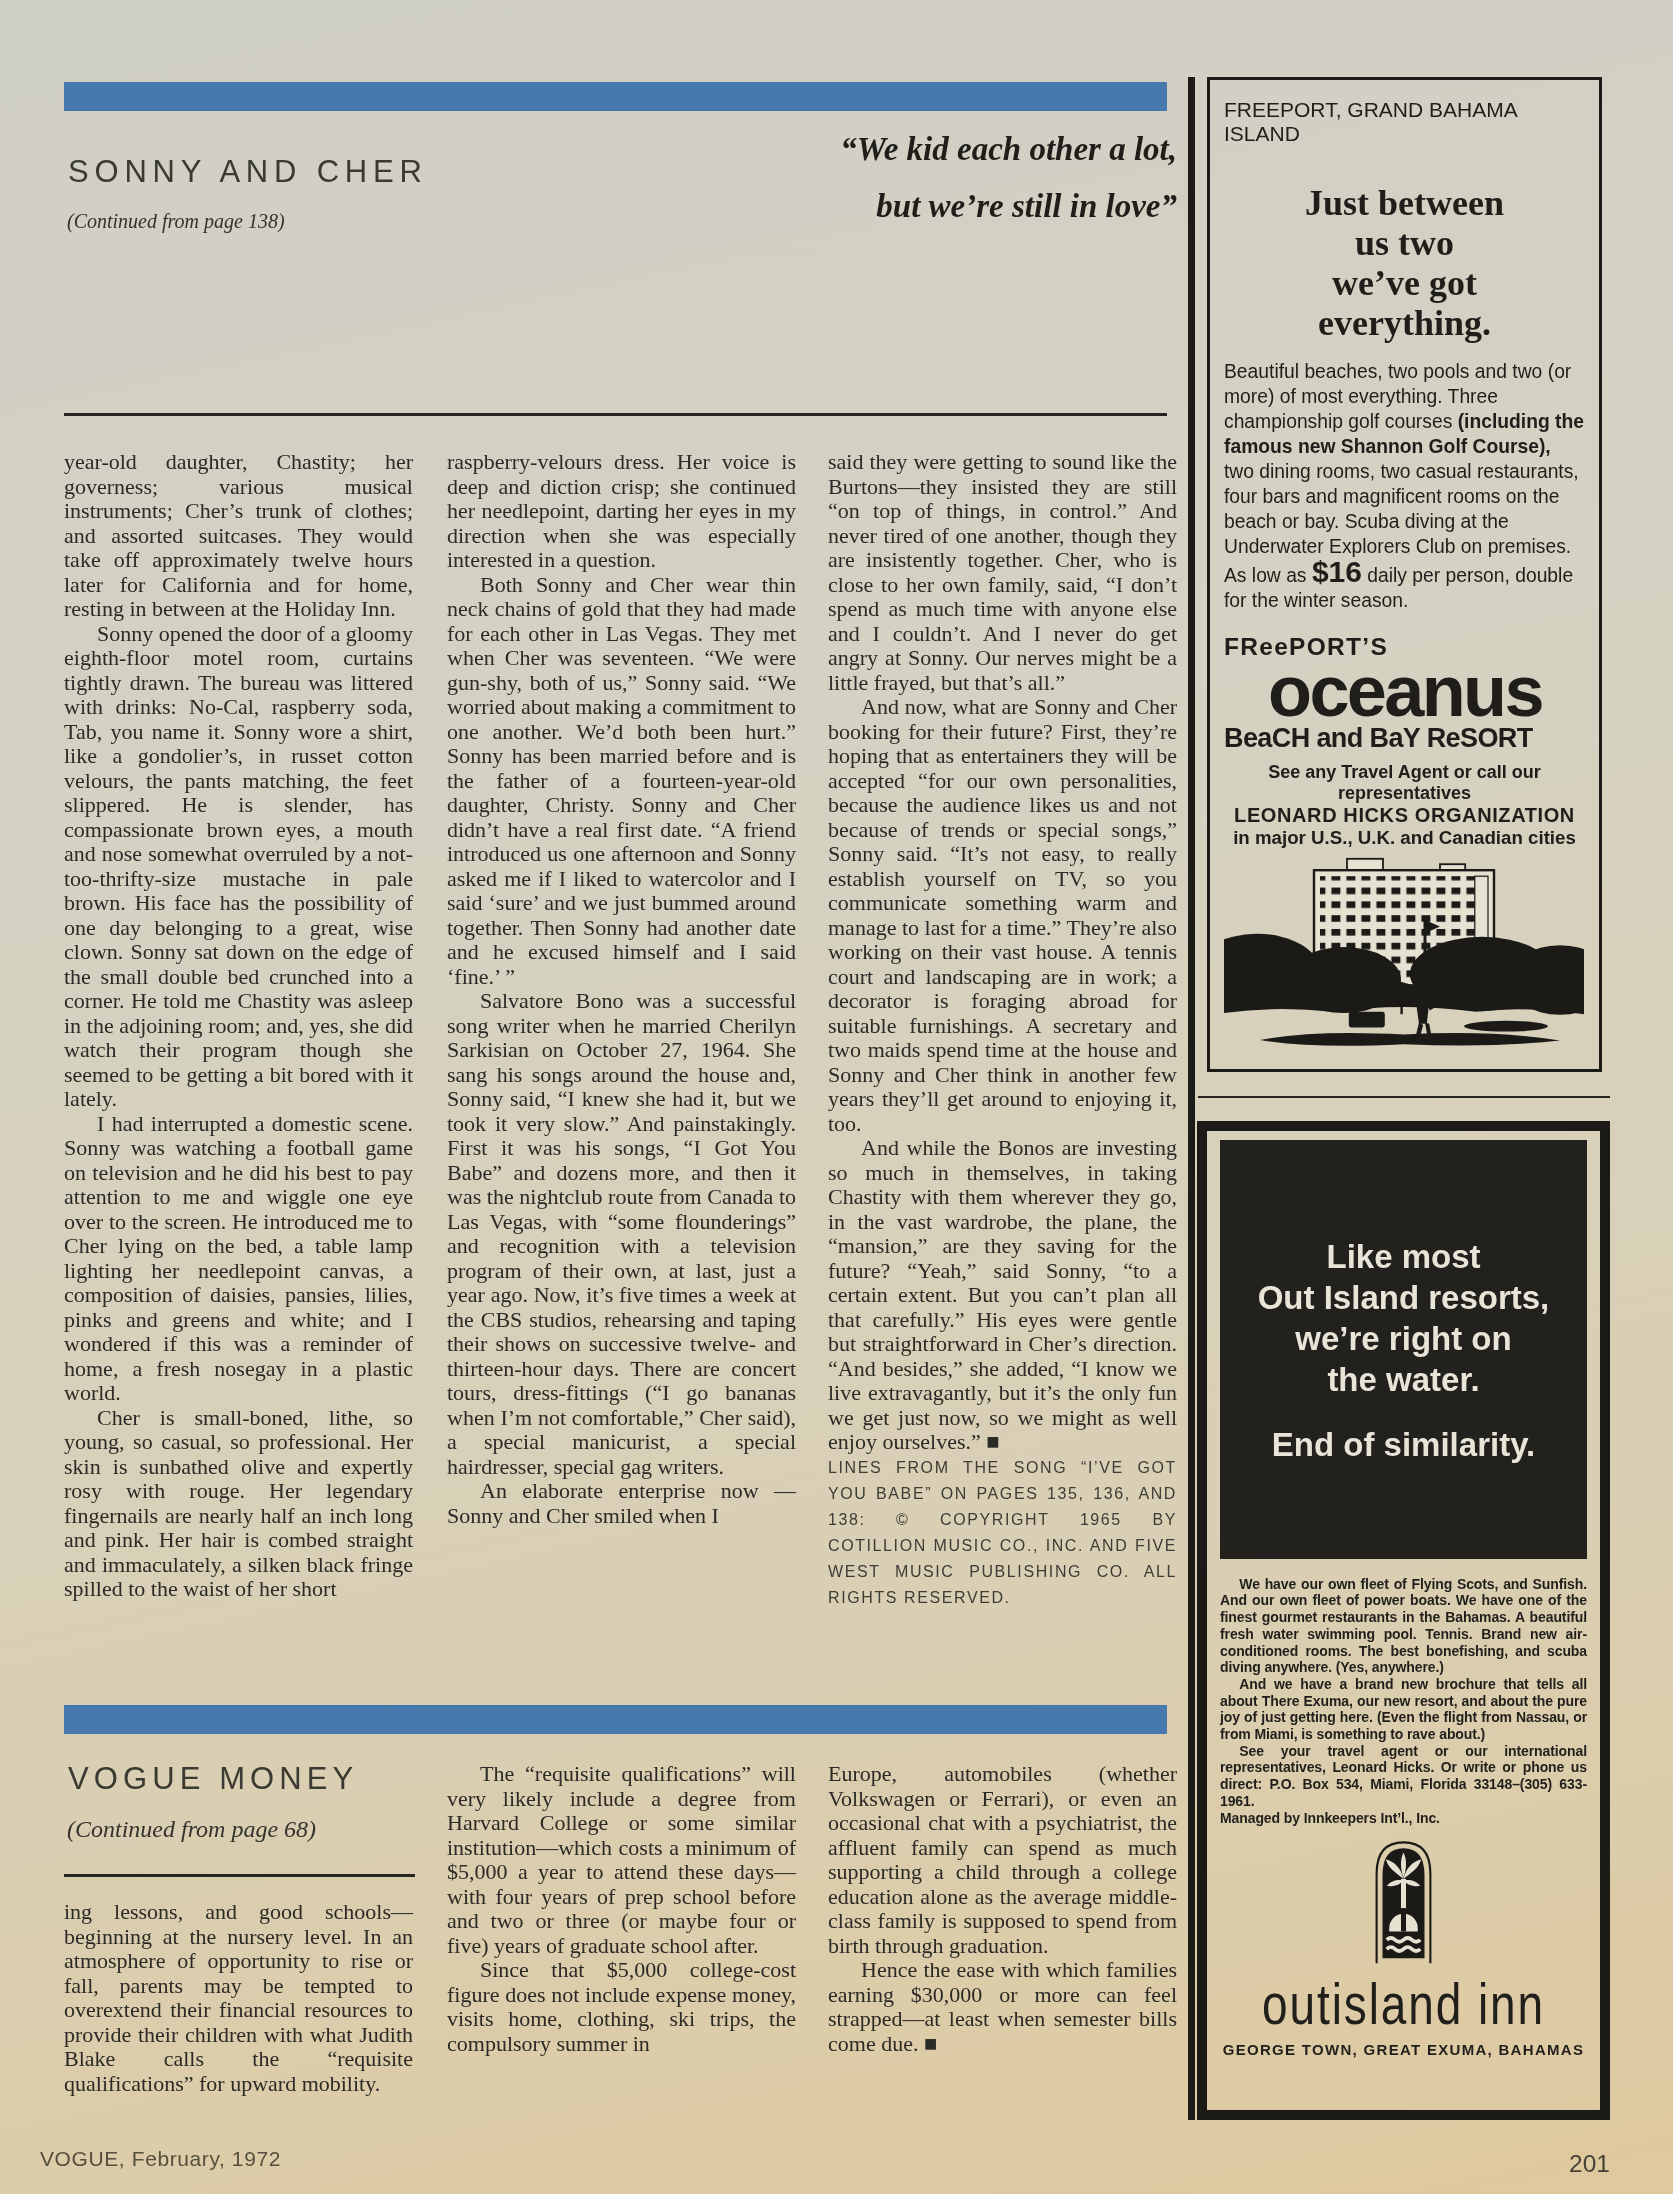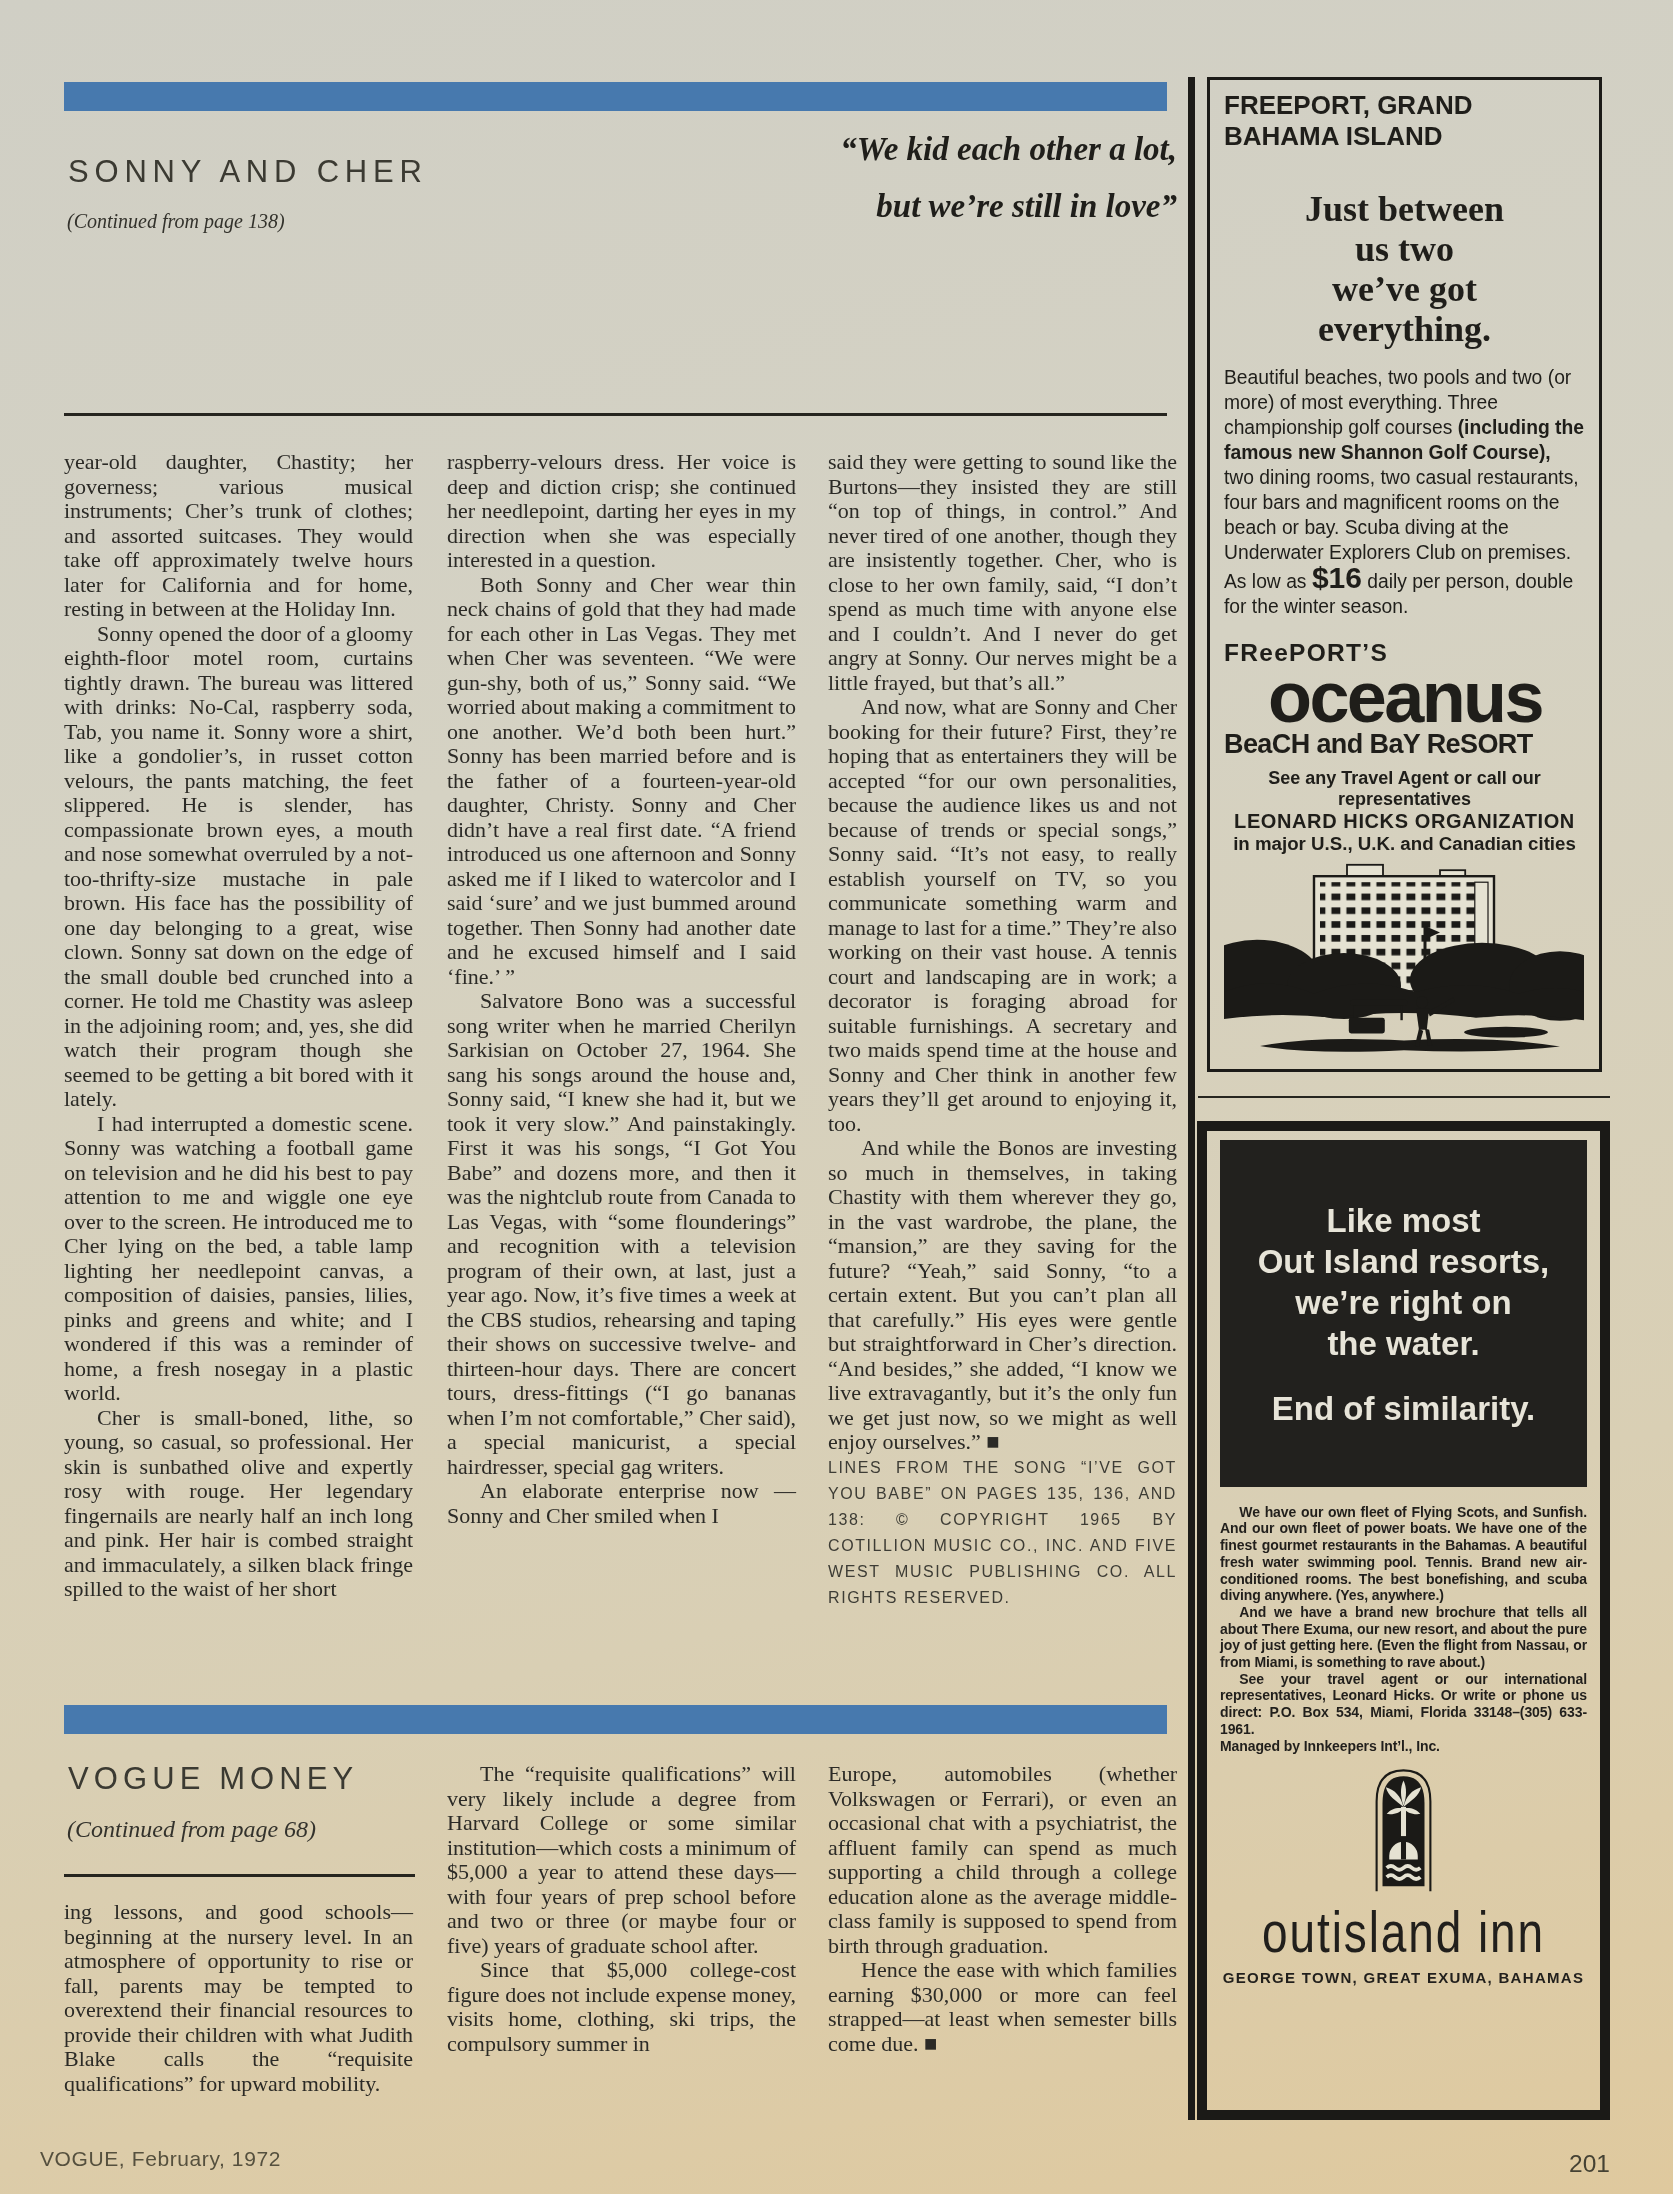--- a/index.html
+++ b/index.html
@@ -22,38 +22,38 @@
     font-size:31px;letter-spacing:5.1px;color:#3b3a32;}
   .vm-cont{position:absolute;left:67px;top:1816px;font-style:italic;font-size:24px;color:#33322c;}
   .footer{position:absolute;left:40px;top:2147px;font-family:"Liberation Sans",sans-serif;
     font-size:21px;letter-spacing:0.6px;color:#55503e;}
   .pagenum{position:absolute;left:1569px;top:2150px;font-family:"Liberation Sans",sans-serif;
     font-size:24.5px;color:#454234;}
   .vsep{position:absolute;left:1188px;top:77px;width:7px;height:2043px;background:#1c1b18;}
   
   .ad1{position:absolute;left:1207px;top:77px;width:395px;height:995px;box-sizing:border-box;
     border:3.2px solid #1c1b18;padding:10.3px 14px;font-family:"Liberation Sans",sans-serif;color:#1f1e1a;}
-  .ad1-kicker{font-weight:bold;font-size:26px;letter-spacing:0px;}
+  .ad1-kicker{font-weight:normal;font-size:21px;letter-spacing:0px;margin-top:8px;}
   .ad1-head{margin-top:37px;text-align:center;font-family:"Liberation Serif",serif;
     font-weight:bold;font-size:36px;line-height:40px;}
   .ad1-body{margin-top:15.4px;font-size:19.3px;line-height:25px;}
   .ad1-price{font-size:30px;font-weight:bold;}
   .ad1-logo{margin-top:22px;line-height:1;}
   .logo-top{font-weight:bold;font-size:24.5px;letter-spacing:1.3px;}
   .logo-main{font-weight:bold;font-size:72px;letter-spacing:-2.6px;margin-top:-3.9px;margin-left:44px;}
   .logo-sub{font-weight:bold;font-size:27px;letter-spacing:-0.6px;margin-top:-2.6px;}
   .ad1-agent{margin-top:10.3px;text-align:center;font-weight:bold;}
   .agent1{font-size:18px;}
   .agent2{font-size:20px;letter-spacing:0.6px;}
   .agent3{font-size:18.7px;}
   .ad1-art{margin-top:7.7px;}
   
   .ad2{position:absolute;left:1197px;top:1121px;width:413px;height:999px;box-sizing:border-box;
     border:10.3px solid #1b1a17;padding:9px 13px;font-family:"Liberation Sans",sans-serif;color:#211f1c;}
-  .ad2-black{height:347px;background:#22211e;color:#e7e4d8;display:flex;flex-direction:column;
+  .ad2-black{height:419px;background:#22211e;color:#e7e4d8;display:flex;flex-direction:column;
     justify-content:center;align-items:center;text-align:center;font-weight:bold;}
   .ad2-h1{font-size:33px;line-height:41px;}
   .ad2-h2{font-size:33px;margin-top:26px;}
   .ad2-body{margin-top:16.7px;font-size:14px;line-height:16.7px;font-weight:bold;text-align:justify;
     letter-spacing:-0.1px;}
   .ad2-body p{margin:0;}
   .ad2-body p.ind{text-indent:19.3px;}
   .ad2-logo{text-align:center;margin-top:13px;}
   .ad2-name{font-size:46px;letter-spacing:1.9px;font-weight:normal;margin-top:2.6px;
     transform:scaleY(1.25);transform-origin:top;}

